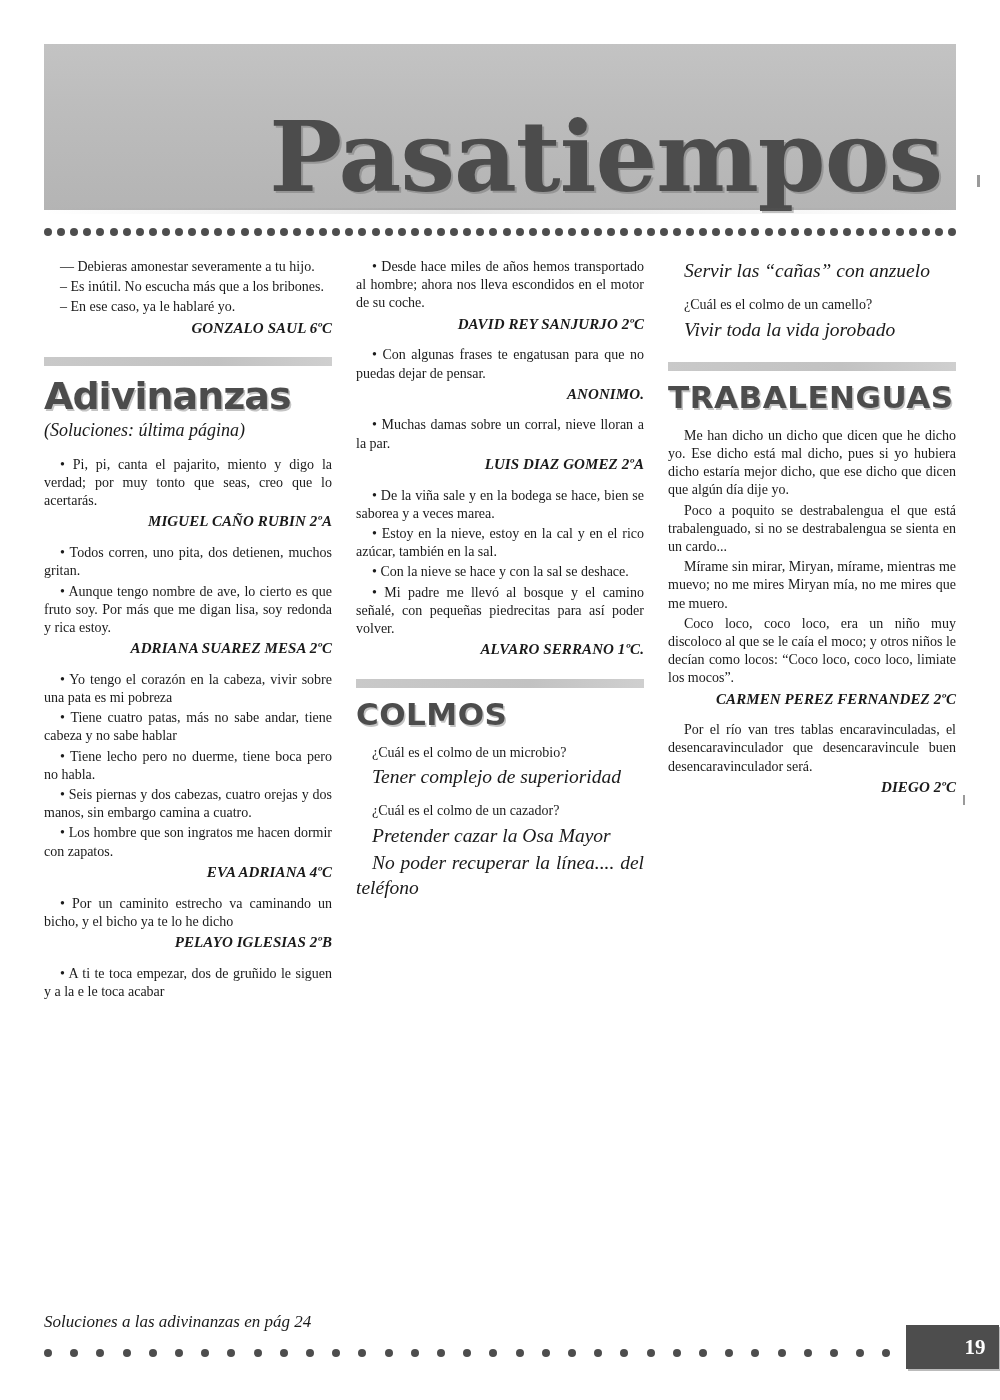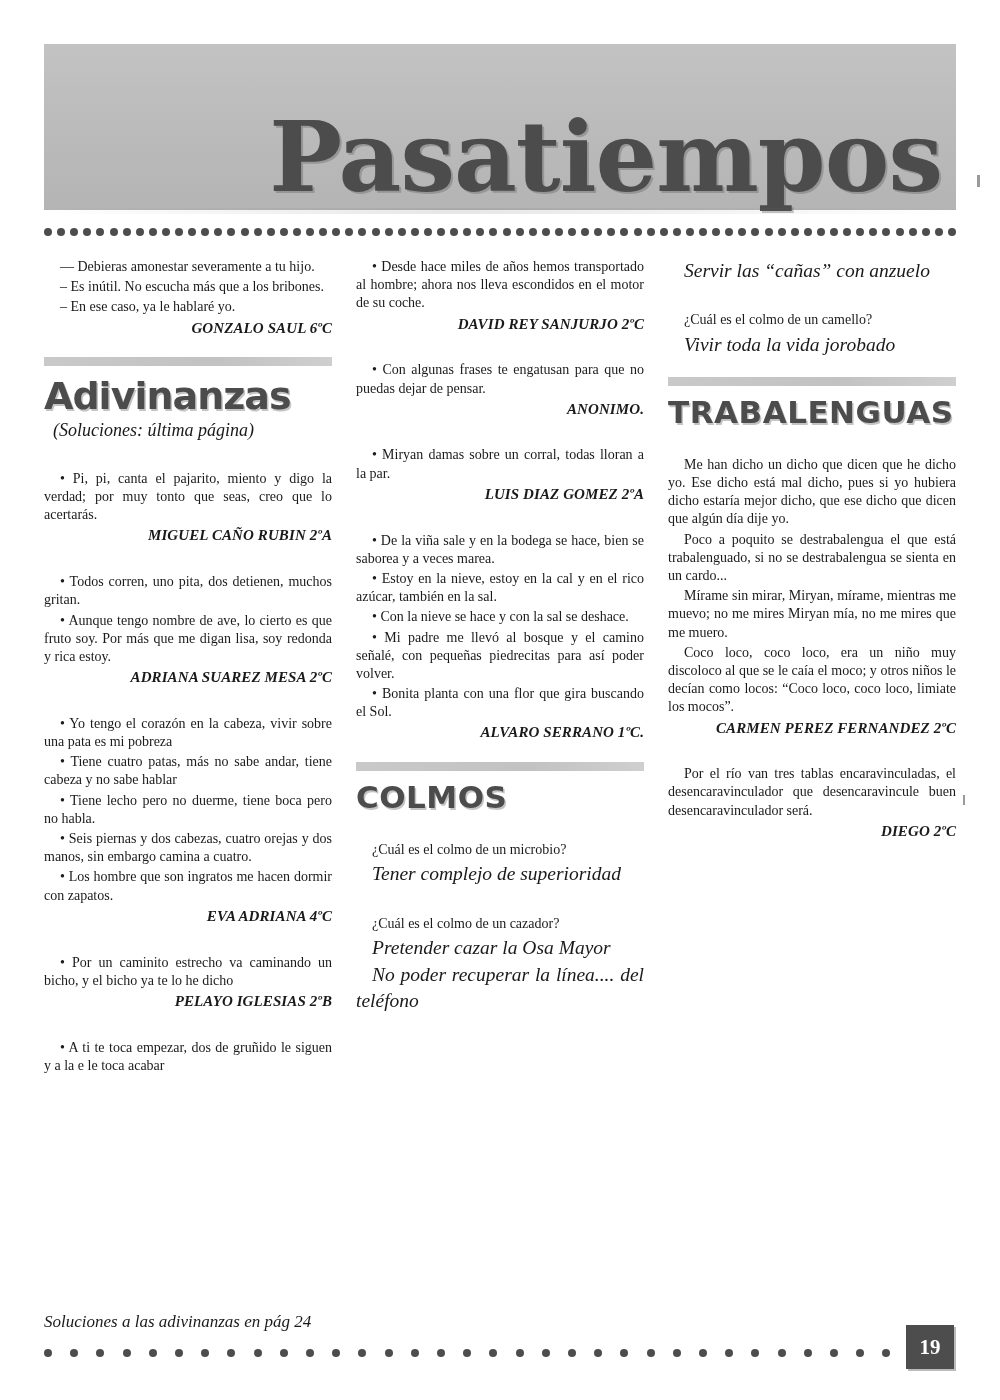--- a/index.html
+++ b/index.html
@@ -89,21 +89,21 @@
 
   
   .para {
     margin: 0 0 2px 0;
     font-size: 14px;
     line-height: 1.30;
     text-align: justify;
     text-indent: 16px;
     hyphens: none;
   }
-  .para.gap { margin-top: 28px; }
+  .para.gap { margin-top: 13px; }
 
   .credit {
     margin: 1px 0 0 0;
     font-size: 15px;
     font-style: italic;
     font-weight: 600;
     text-align: right;
     letter-spacing: .1px;
     line-height: 1.25;
   }
@@ -128,21 +128,21 @@
     font-family: "DejaVu Sans", "Liberation Sans", sans-serif;
     font-weight: 700;
     color: #4c4c4c;
     line-height: 1;
     margin: 0;
     text-shadow: 1.5px 1.5px 0 rgba(100,100,100,.38);
   }
   .section-title.big { font-size: 38px; letter-spacing: -1px; }
   .section-title.caps { font-size: 31px; letter-spacing: .5px; }
   .section-sub {
-    margin: 5px 0 12px 9px;
+    margin: 5px 0 12px 0;
     font-size: 18px;
     font-style: italic;
     line-height: 1.2;
   }
   .section-head.tight .section-sub { margin-bottom: 14px; }
 
   
   .footnote {
     position: absolute;
     left: 44px;
@@ -159,20 +159,21 @@
     height: 44px;
     background: #4d4d4d;
     color: #ffffff;
     font-family: "Liberation Serif", serif;
     font-weight: 700;
     font-size: 21px;
     display: flex;
     align-items: center;
     justify-content: center;
     box-shadow: 2px 2px 0 rgba(120,120,120,.5);
+    padding-left: 45px;
   }
 
   
   .speck {
     position: absolute;
     background: #9a9a9a;
   }
 </style>
 </head>
 <body>
@@ -283,27 +284,26 @@
         <p class="credit">EVA ADRIANA 4ºC</p>
         <p class="para gap">• Por un caminito estrecho va caminando un bicho, y el bicho ya te lo he dicho</p>
         <p class="credit">PELAYO IGLESIAS 2ºB</p>
         <p class="para gap">• A ti te toca empezar, dos de gruñido le siguen y a la e le toca acabar</p>
       </div>
     <div class="col" id="col-2">
         <p class="para">• Desde hace miles de años hemos transportado al hombre; ahora nos lleva escondidos en el motor de su coche.</p>
         <p class="credit">DAVID REY SANJURJO 2ºC</p>
         <p class="para gap">• Con algunas frases te engatusan para que no puedas dejar de pensar.</p>
         <p class="credit">ANONIMO.</p>
-        <p class="para gap">• Miryan damas sobre un corral, todas lloran a la par.</p>
+        <p class="para gap">• Muchas damas sobre un corral, nieve lloran a la par.</p>
         <p class="credit">LUIS DIAZ GOMEZ 2ºA</p>
         <p class="para gap">• De la viña sale y en la bodega se hace, bien se saborea y a veces marea.</p>
         <p class="para">• Estoy en la nieve, estoy en la cal y en el rico azúcar, también en la sal.</p>
         <p class="para">• Con la nieve se hace y con la sal se deshace.</p>
         <p class="para">• Mi padre me llevó al bosque y el camino señalé, con pequeñas piedrecitas para así poder volver.</p>
-        <p class="para">• Bonita planta con una flor que gira buscando el Sol.</p>
         <p class="credit">ALVARO SERRANO 1ºC.</p>
         <div class="section-head" style="margin-bottom: 14px;">
           <div class="divider-bar"></div>
           <div class="section-title caps">COLMOS</div>
         </div>
         <p class="para gap">¿Cuál es el colmo de un microbio?</p>
         <p class="answer">Tener complejo de superioridad</p>
         <p class="para gap">¿Cuál es el colmo de un cazador?</p>
         <p class="answer">Pretender cazar la Osa Mayor</p>
         <p class="answer">No poder recuperar la línea.... del teléfono</p>

